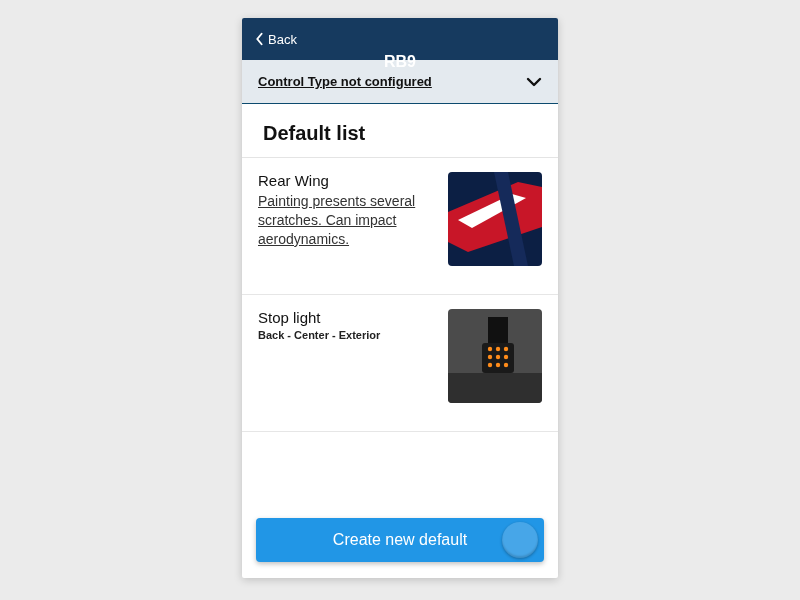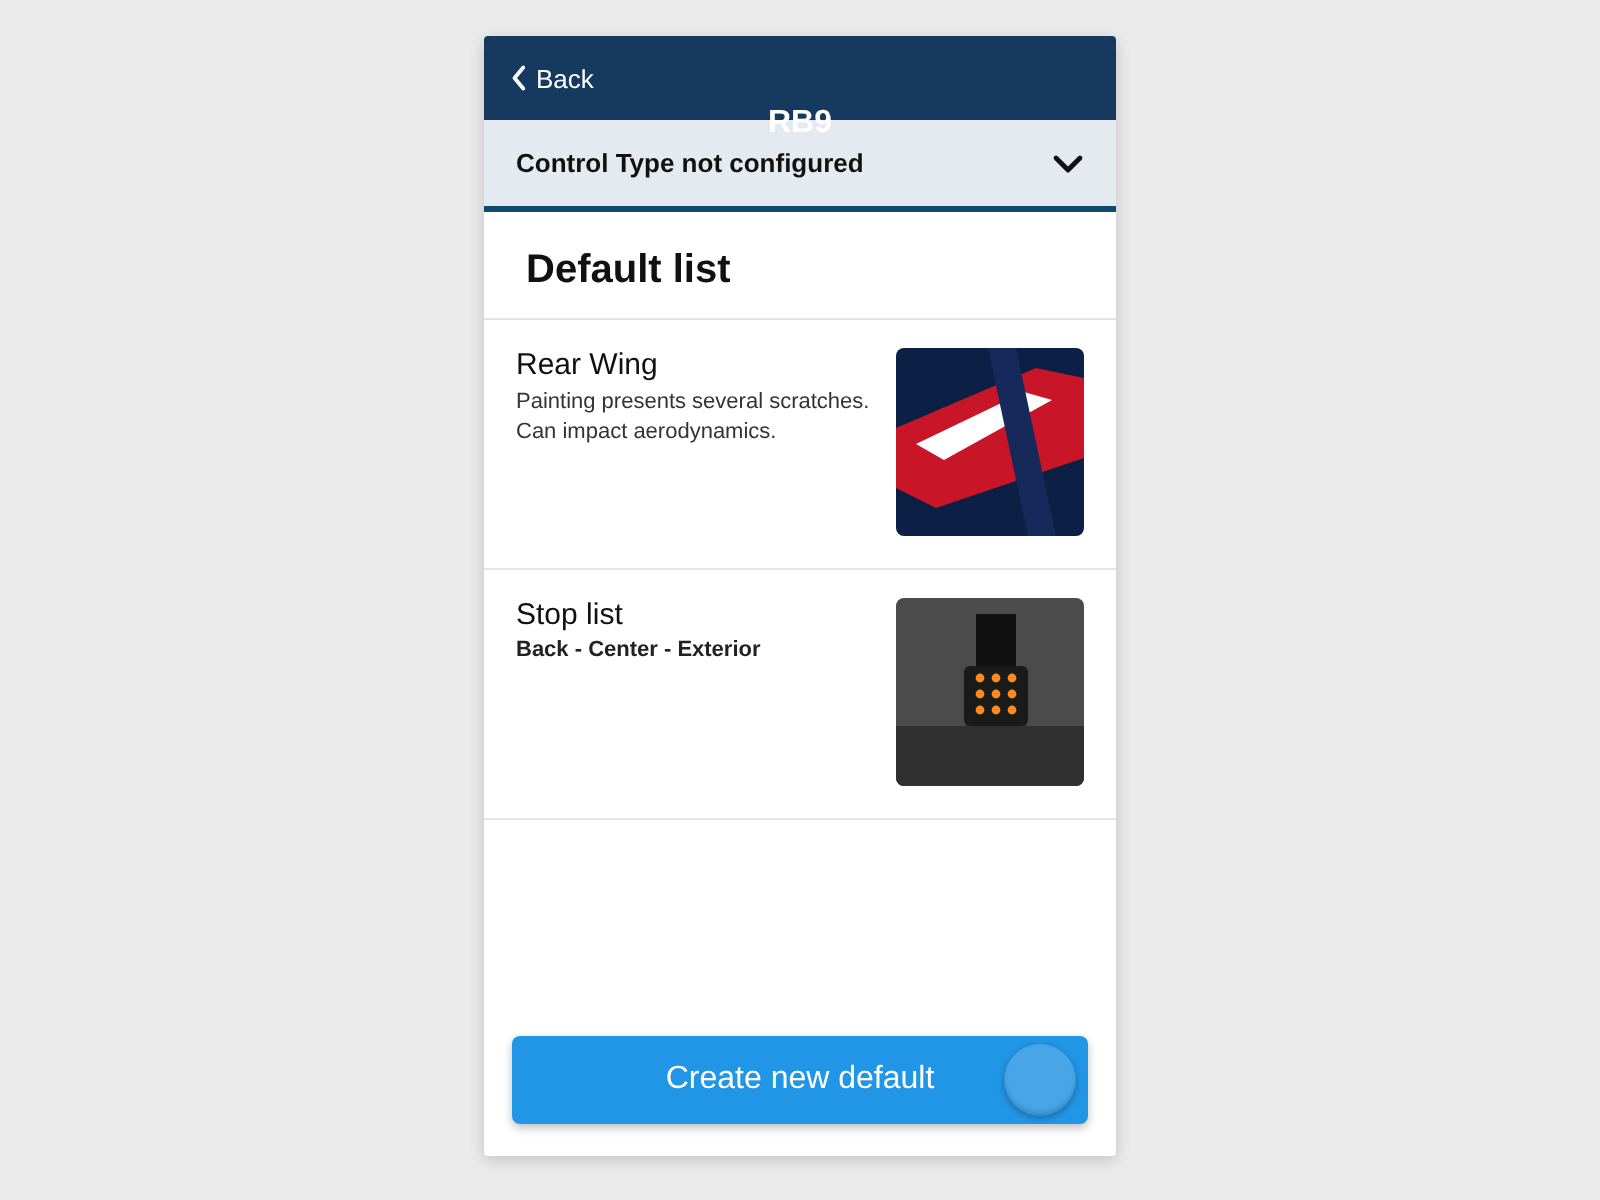--- a/index.html
+++ b/index.html
@@ -50,43 +50,44 @@
   }
   .selector-row {
     background: #e4eaef;
     padding: 14px 16px;
     display: flex;
     justify-content: space-between;
     align-items: center;
     font-size: 13px;
     font-weight: 700;
     color: #111;
-    border-bottom: 3px solid #0c4a6e;
+    border-bottom: 1px solid #0c4a6e;
     cursor: pointer;
+    text-decoration: underline;
   }
   .selector-row svg { width: 16px; height: 12px; }
   .section-title {
     padding: 18px 21px 12px;
     font-size: 20px;
     font-weight: 700;
     color: #111;
     border-bottom: 1px solid #e4e4e4;
   }
   .list { flex: 1; overflow: hidden; }
   .item {
     display: flex;
     border-bottom: 1px solid #e6e6e6;
-    padding: 14px 16px 16px;
+    padding: 14px 16px 28px;
     gap: 10px;
     cursor: pointer;
   }
   .item-body { flex: 1; min-width: 0; }
   .item-title { font-size: 15px; font-weight: 400; color: #111; margin-bottom: 3px; }
   .item-sub { font-size: 11px; font-weight: 700; color: #222; margin-bottom: 12px; }
-  .item-desc { font-size: 11px; color: #333; line-height: 1.35; }
+  .item-desc { font-size: 14px; color: #333; line-height: 1.35; text-decoration: underline; }
   .thumb {
     width: 94px; height: 94px; border-radius: 4px;
     flex-shrink: 0;
   }
   .thumb svg { width: 100%; height: 100%; border-radius: 4px; display: block; }
   .footer {
     padding: 0 14px 16px;
   }
   .cta {
     background: #2196e6;
@@ -148,21 +149,21 @@
           <polygon points="0,40 70,10 94,15 94,55 20,80 0,70" fill="#c81628"></polygon>
           <polygon points="10,48 64,22 78,26 24,56" fill="#fff"></polygon>
           <polygon points="46,0 60,0 80,94 66,94" fill="#152a5a"></polygon>
           <rect x="0" y="0" width="94" height="94" fill="none"></rect>
         </svg>
       </div>
     </div>
 
     <div class="item">
       <div class="item-body">
-        <div class="item-title">Stop list</div>
+        <div class="item-title">Stop light</div>
         <div class="item-sub">Back - Center - Exterior</div>
       </div>
       <div class="thumb">
         <svg viewBox="0 0 94 94">
           <rect width="94" height="94" fill="#4b4b4b"></rect>
           <rect x="0" y="64" width="94" height="30" fill="#2f2f2f"></rect>
           <rect x="40" y="8" width="20" height="52" fill="#111"></rect>
           <rect x="34" y="34" width="32" height="30" rx="3" fill="#1a1a1a"></rect>
           <g fill="#ff8c1a">
             <circle cx="42" cy="40" r="2.2"></circle>

